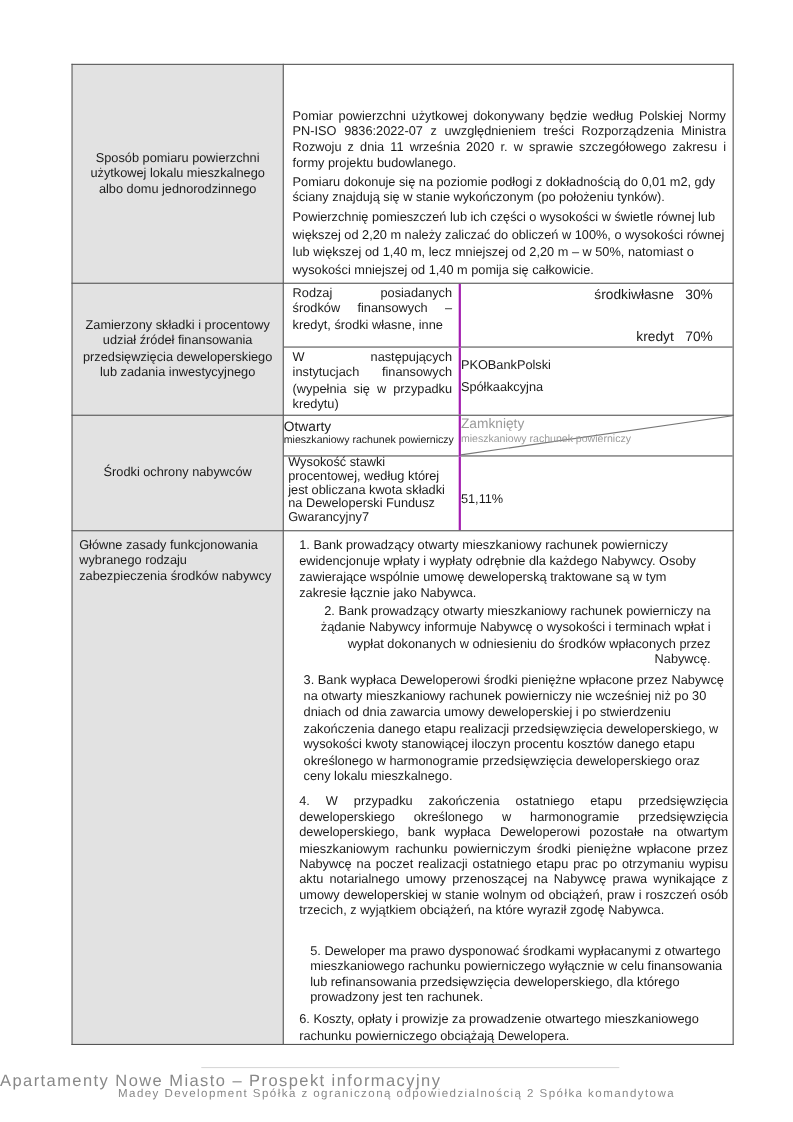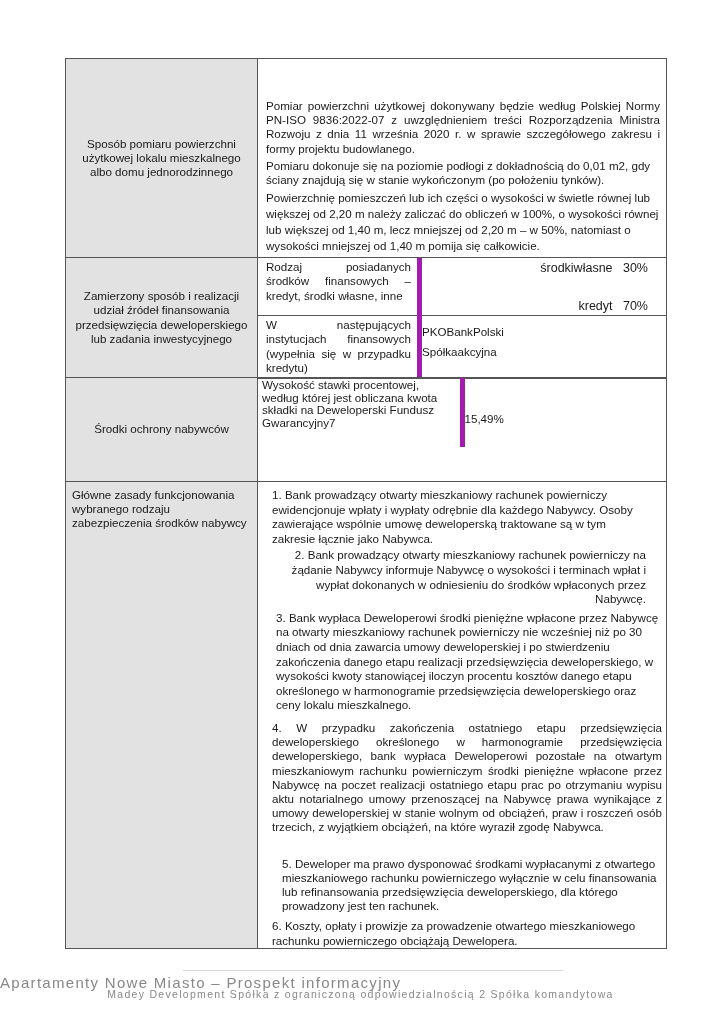--- a/index.html
+++ b/index.html
@@ -9,21 +9,21 @@
   .tbl td { border:1px solid #555; vertical-align:top; padding:0; font-size:11.6px; line-height:14.2px; }
   .lbl { background:#e2e2e2; width:192px; padding:0 6px !important; box-sizing:border-box; }
   .lbl-mid { vertical-align:middle !important;text-align:center; }
   .cell-inner { padding:3px 6px 3px 8px; }
   p { margin:0; }
   .just { text-align:justify; }
   .center { text-align:left; }
   .right { text-align:right; }
   .sub { border-collapse:collapse; width:100%; height:100%; table-layout:fixed; }
   .sub td { border:none; }
-  .sub .vline { border-left:5px solid #a21caf; }
+  .sub .vline { border-left:2px solid #a21caf; }
   .sub .hline td { border-top:1px solid #555; }
   .grey { color:#9a9a9a; }
   .small { font-size:9.6px; line-height:12px; }
   .big { font-size:12.5px; }
   .diag { position:relative; overflow:hidden; }
   .diag svg { position:absolute; left:0; top:0; width:100%; height:100%; }
   .footer-line { position:absolute; left:183px; top:970px; width:380px; height:1px; background:#d8d8d8; }
   .footer1 { position:absolute; left:0; width:638px; top:974px; text-align:left; font-size:15px; letter-spacing:1.3px; color:#888; }
   .footer2 { position:absolute; left:0; width:721px; top:988px; text-align:center; font-size:10.5px; letter-spacing:1.3px; color:#888; }
 </style>
@@ -41,21 +41,21 @@
       <div class="cell-inner" style="padding-top:3px;">
         <p class="just" style="margin-bottom:3px;margin-top:37px;">Pomiar powierzchni użytkowej dokonywany będzie według Polskiej Normy PN-ISO 9836:2022-07 z uwzględnieniem treści Rozporządzenia Ministra Rozwoju z dnia 11 września 2020 r. w sprawie szczegółowego zakresu i formy projektu budowlanego.</p>
         <p style="margin-bottom:3px;">Pomiaru dokonuje się na poziomie podłogi z dokładnością do 0,01 m2, gdy ściany znajdują się w stanie wykończonym (po położeniu tynków).</p>
         <p style="line-height:16px;">Powierzchnię pomieszczeń lub ich części o wysokości w świetle równej lub większej od 2,20 m należy zaliczać do obliczeń w 100%, o wysokości równej lub większej od 1,40 m, lecz mniejszej od 2,20 m – w 50%, natomiast o wysokości mniejszej od 1,40 m pomija się całkowicie.</p>
       </div>
     </td>
   </tr>
 
   <tr style="height:100px;">
     <td class="lbl lbl-mid">
-      <span>Zamierzony sposób i realizacji udział źródeł finansowania przedsięwzięcia deweloperskiego lub zadania inwestycyjnego</span>
+      <span>Zamierzony składki i procentowy udział źródeł finansowania przedsięwzięcia deweloperskiego lub zadania inwestycyjnego</span>
     </td>
     <td>
       <table class="sub">
         <tbody>
               <tr style="height:52px;">
           <td style="width:145px; padding:2px 6px 2px 8px;">
             <p class="just">Rodzaj posiadanych środków finansowych – kredyt, środki własne, inne</p>
           </td>
           <td class="vline" style="padding:2px 14px 0 8px;">
             <div class="right big" style="padding-right:4px; line-height:17px;">
@@ -82,26 +82,39 @@
     </td>
   </tr>
 
   <tr style="height:104px;">
     <td class="lbl lbl-mid">
       <span>Środki ochrony nabywców</span>
     </td>
     <td>
       <table class="sub">
         <tbody>
+              <tr style="height:36px;">
+          <td class="center" style="width:159px; padding-top:3px;">
+            <div class="big">Otwarty</div>
+            <div class="small">mieszkaniowy rachunek powierniczy</div>
+          </td>
+          <td class="vline center diag grey" style="padding-top:0;">
+            <svg viewBox="0 0 100 100" preserveAspectRatio="none">
+              <line x1="0" y1="100" x2="100" y2="0" stroke="#777" stroke-width="1" vector-effect="non-scaling-stroke"></line>
+            </svg>
+            <div class="big" style="position:relative;">Zamknięty</div>
+            <div class="small" style="position:relative; margin-top:2px;">mieszkaniowy rachunek powierniczy</div>
+          </td>
+        </tr>
         <tr class="hline" style="height:68px;">
           <td class="center" style="padding:0 4px; line-height:12.5px;">
             <p>Wysokość stawki procentowej, według której jest obliczana kwota składki na Deweloperski Fundusz Gwarancyjny7</p>
           </td>
           <td class="vline center big" style="vertical-align:middle; padding-top:12px;">
-            <span>15,49%</span>
+            <span>51,11%</span>
           </td>
         </tr>
       </tbody>
           </table>
     </td>
   </tr>
 
   <tr style="height:444px;">
     <td class="lbl" style="padding-top:6px !important;">
       <span>Główne zasady funkcjonowania wybranego rodzaju zabezpieczenia środków nabywcy</span>

